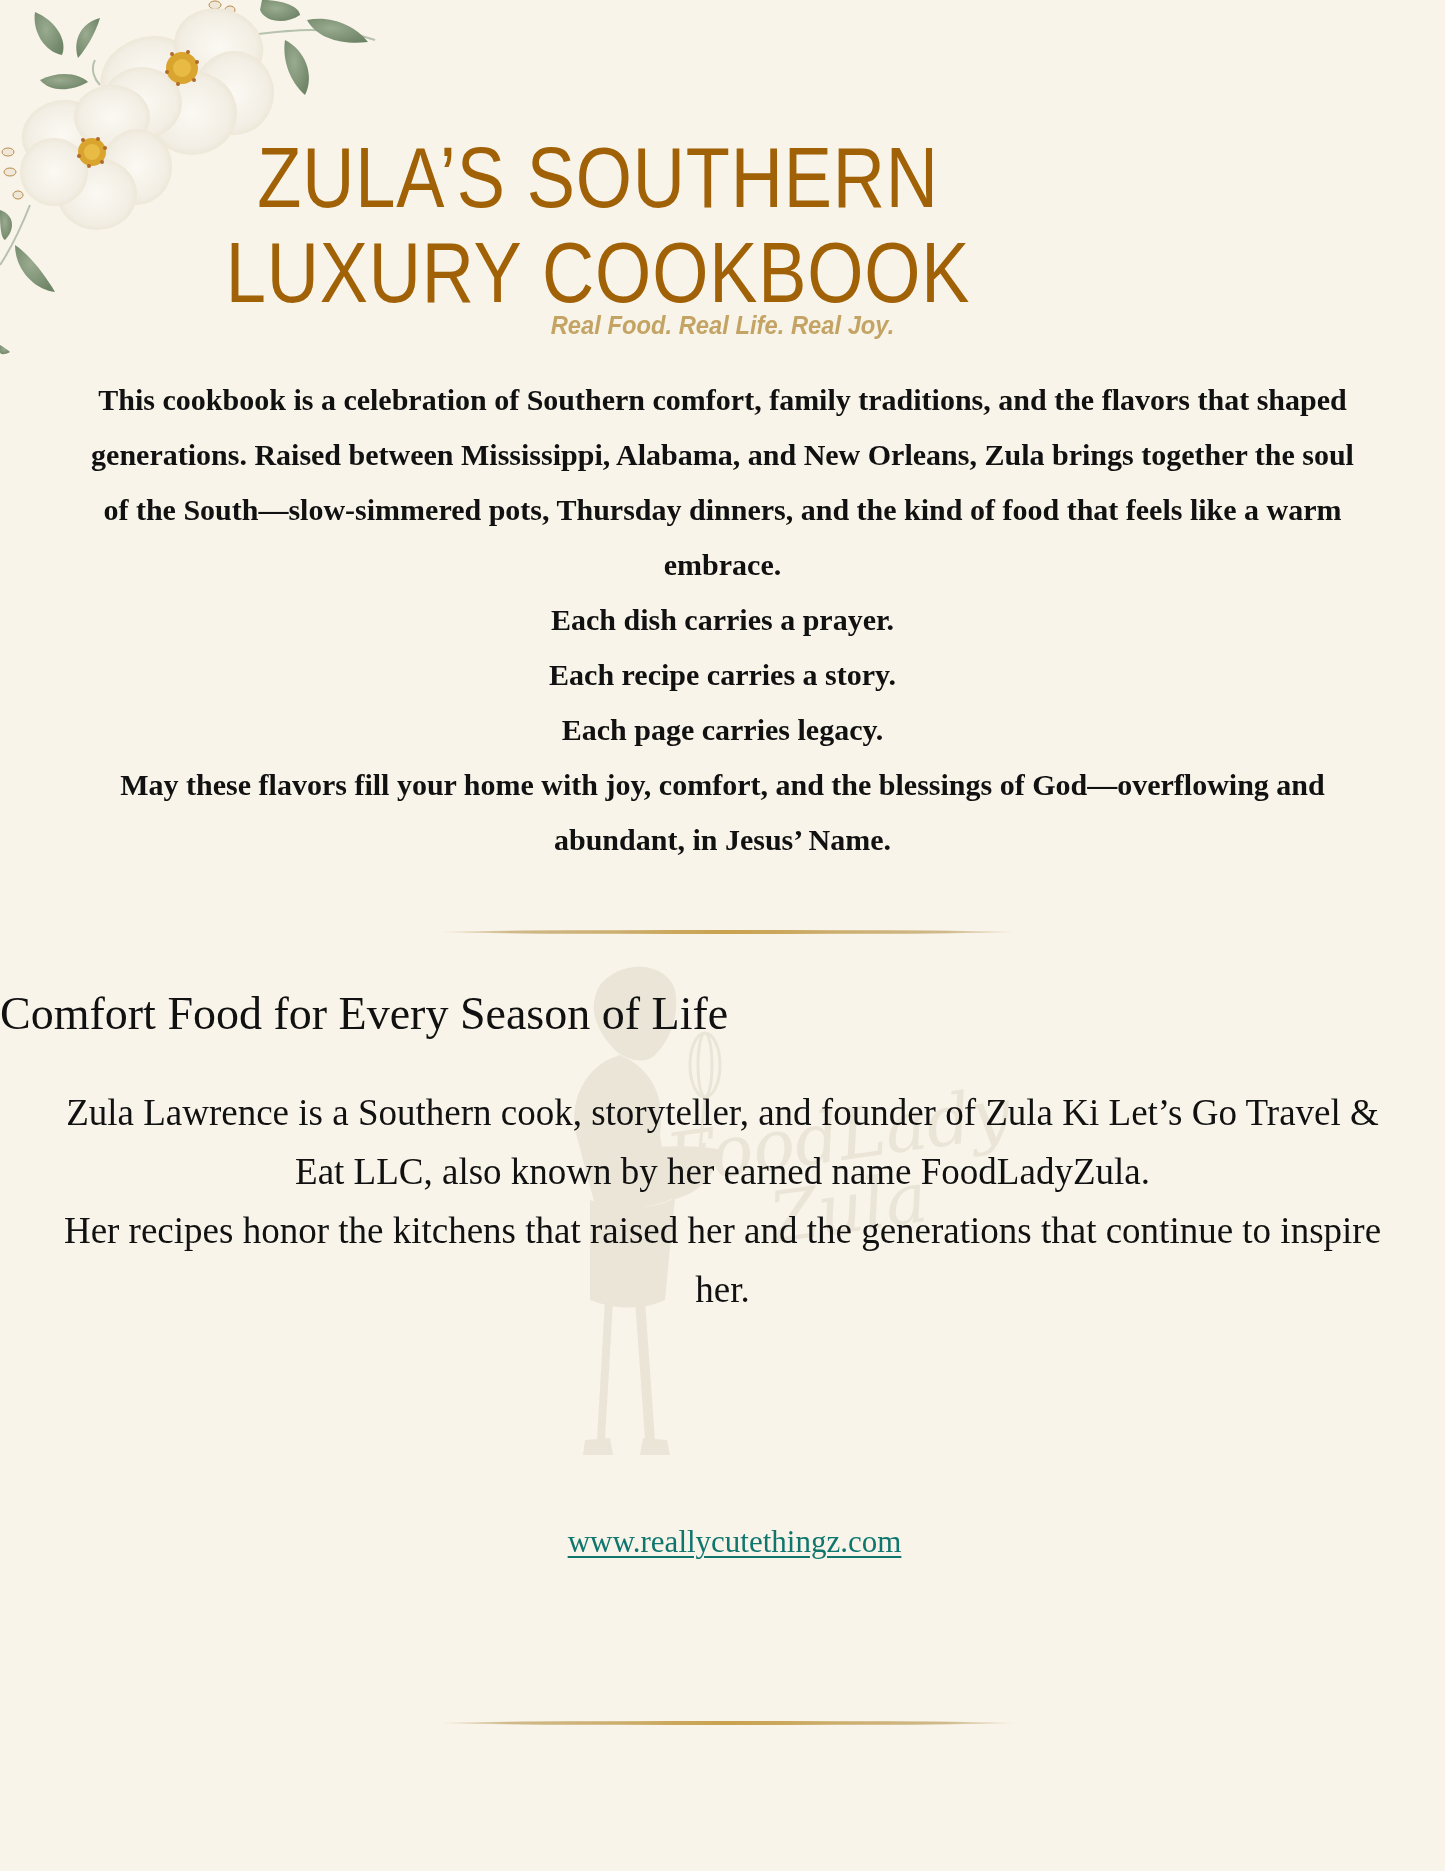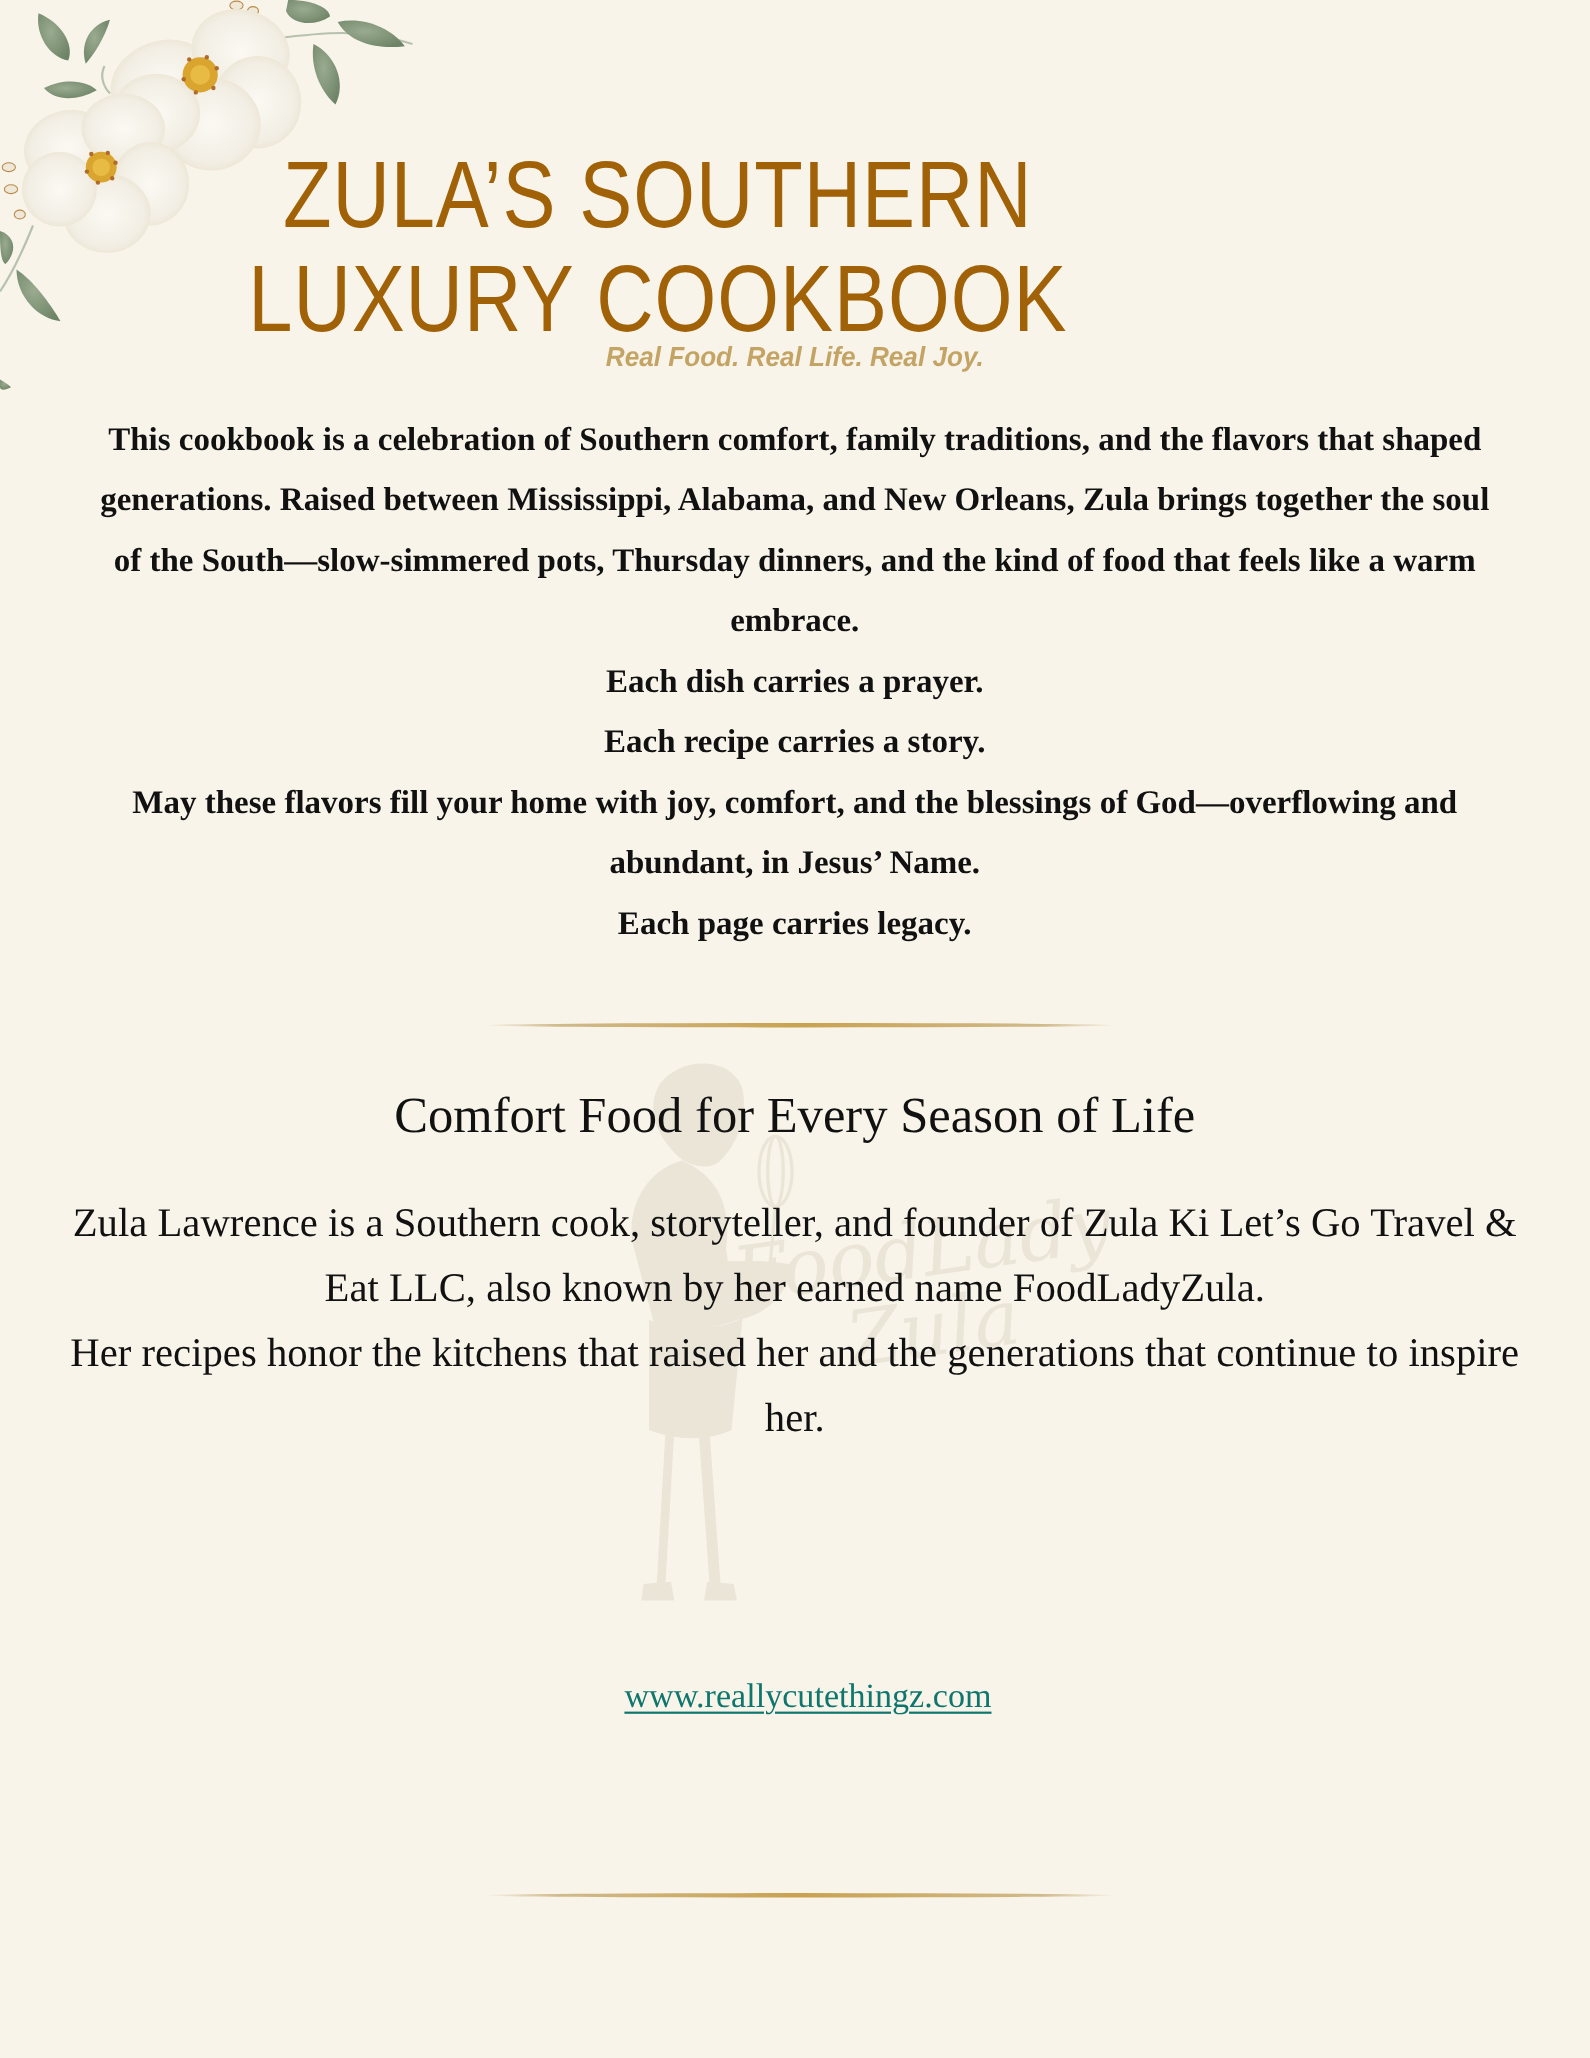--- a/index.html
+++ b/index.html
@@ -121,21 +121,21 @@
     .divider-1 { top: 930px; }
     .divider-2 { top: 1721px; }
 
     
     .section-heading {
       position: absolute;
       left: 0;
       width: 1445px;
       top: 984px;
       margin: 0;
-      text-align: center;
+      text-align: left;
       font-family: "Liberation Serif", serif;
       font-weight: 400;
       font-size: 46px;
       line-height: 60px;
       color: #111;
     }
     .bio {
       position: absolute;
       left: 60px;
       width: 1325px;
@@ -275,22 +275,22 @@
   <h1 class="title">
     <span class="title-line">ZULA’S SOUTHERN</span>
     <span class="title-line">LUXURY COOKBOOK</span>
   </h1>
   <div class="tagline">Real Food. Real Life. Real Joy.</div>
 
   <div class="intro">
     <p>This cookbook is a celebration of Southern comfort, family traditions, and the flavors that shaped generations. Raised between Mississippi, Alabama, and New Orleans, Zula brings together the soul of the South—slow-simmered pots, Thursday dinners, and the kind of food that feels like a warm embrace.</p>
     <p>Each dish carries a prayer.</p>
     <p>Each recipe carries a story.</p>
+    <p>Each page carries legacy.</p>
     <p>May these flavors fill your home with joy, comfort, and the blessings of God—overflowing and abundant, in Jesus’ Name.</p>
-    <p>Each page carries legacy.</p>
   </div>
 
   <div class="divider divider-1"></div>
 
   <h2 class="section-heading">Comfort Food for Every Season of Life</h2>
 
   <div class="bio">
     <p>Zula Lawrence is a Southern cook, storyteller, and founder of Zula Ki Let’s Go Travel &amp; Eat LLC, also known by her earned name FoodLadyZula.</p>
     <p>Her recipes honor the kitchens that raised her and the generations that continue to inspire her.</p>
   </div>

